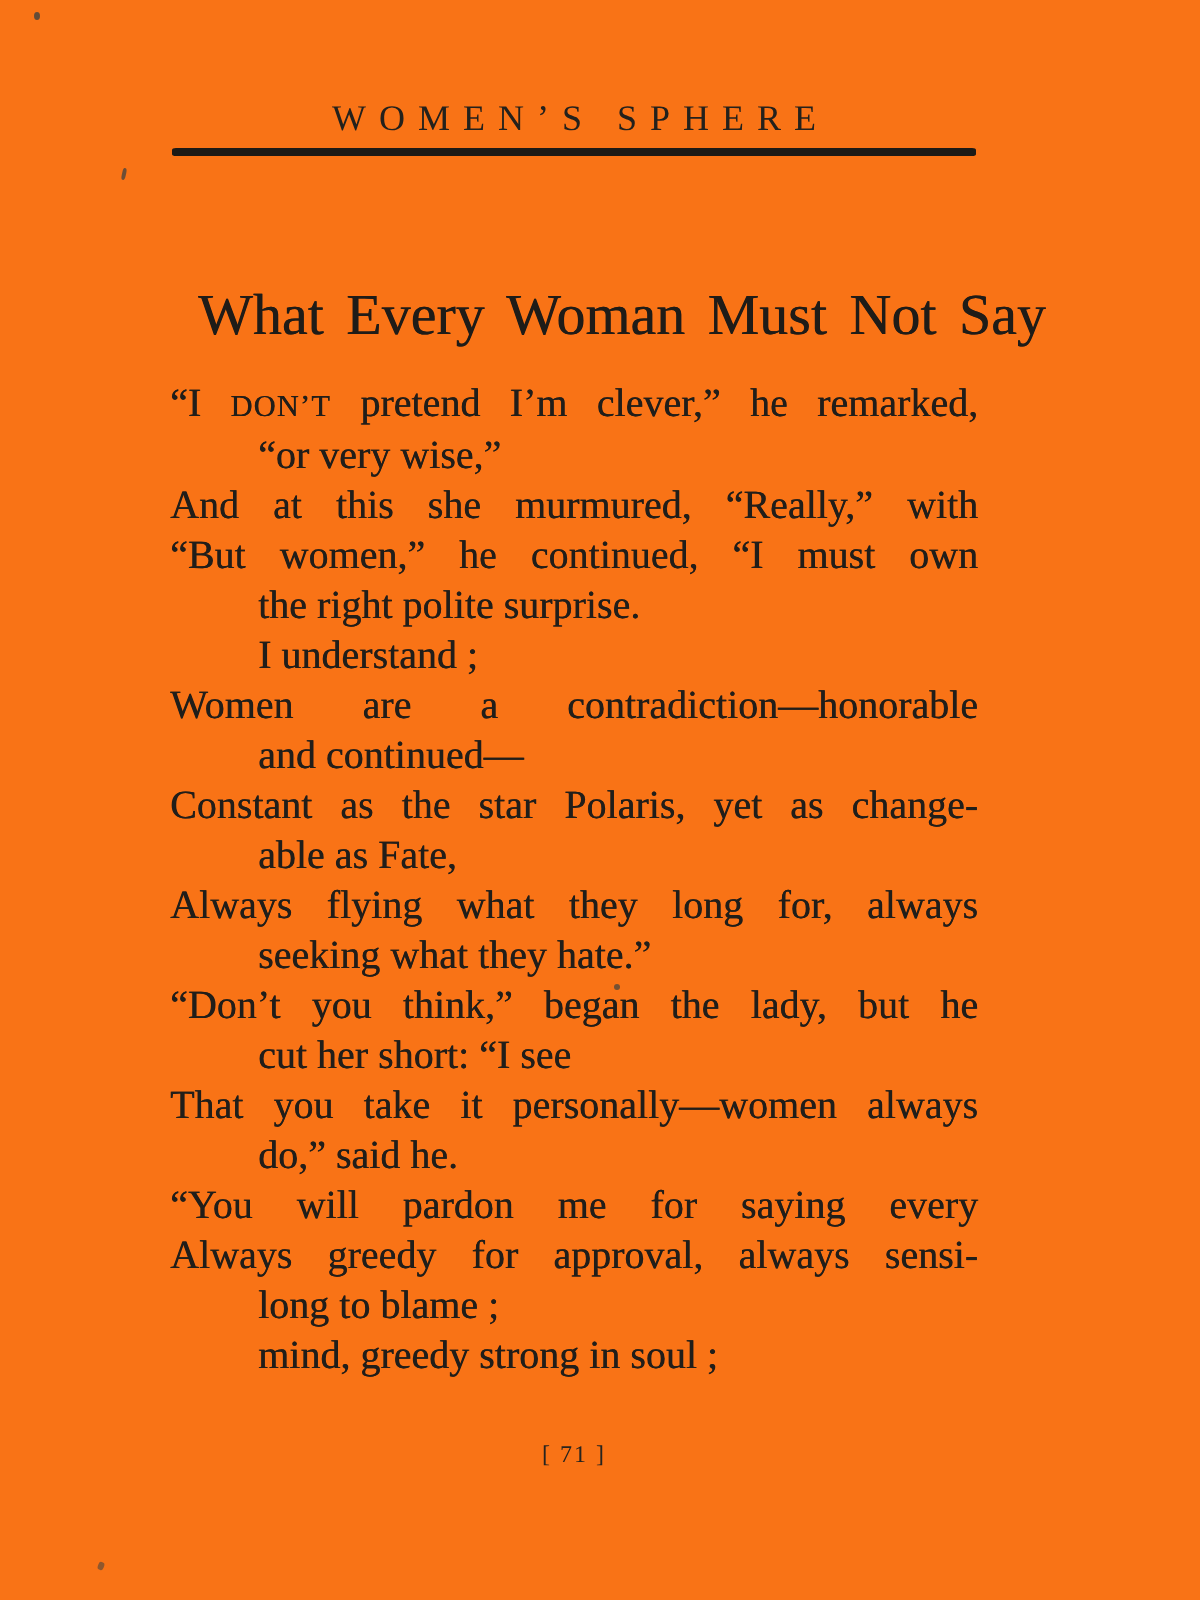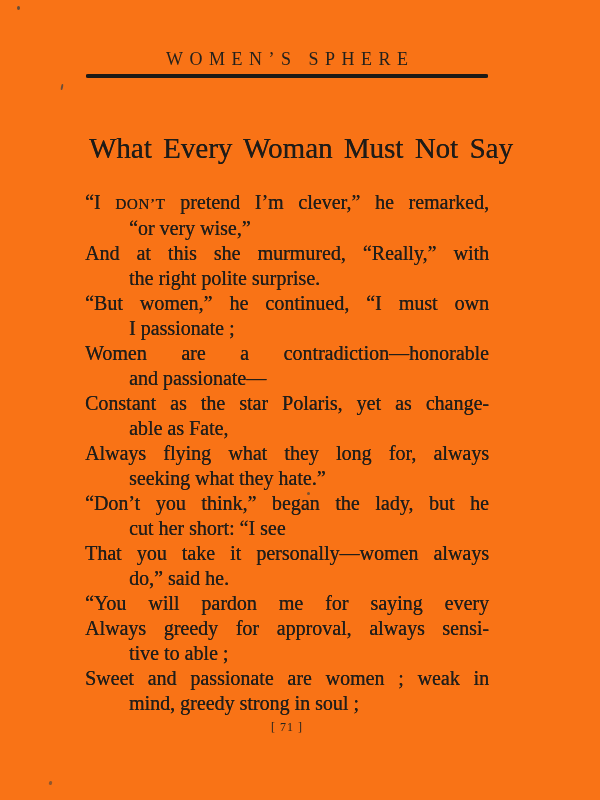--- a/index.html
+++ b/index.html
@@ -29,21 +29,21 @@
   }
   .rule{
     position:absolute;
     top:74px;left:86px;width:402px;height:4px;
     background:#1d1a16;
     border-radius:2px/1px;
   }
   .title{
     position:absolute;
     top:130px;left:87px;width:402px;
-    margin:2px;
+    margin:12px;
     font-size:29px;
     font-weight:normal;
     word-spacing:4px;
     white-space:nowrap;
     color:#1f1c18;
     text-shadow:0.25px 0 0 currentColor;
   }
   .poem{
     position:absolute;
     top:190px;left:85px;width:404px;
@@ -87,34 +87,33 @@
   <div class="runhead">WOMEN’S SPHERE</div>
 
   <div class="rule"></div>
 
   <h1 class="title">What Every Woman Must Not Say</h1>
 
   <div class="poem">
       <div class="line justify">“I <span class="sc">DON’T</span> pretend I’m clever,” he remarked,</div>
       <div class="line indent">“or very wise,”</div>
       <div class="line justify">And at this she murmured, “Really,” with</div>
+      <div class="line justify">“But women,” he continued, “I must own</div>
       <div class="line indent">the right polite surprise.</div>
-      <div class="line justify">“But women,” he continued, “I must own</div>
-      <div class="line indent">I passionate ;</div>
+      <div class="line indent">I understand ;</div>
       <div class="line justify">Women are a contradiction—honorable</div>
-      <div class="line indent">and passionate—</div>
+      <div class="line indent">and continued—</div>
       <div class="line justify">Constant as the star Polaris, yet as change-</div>
       <div class="line indent">able as Fate,</div>
       <div class="line justify">Always flying what they long for, always</div>
       <div class="line indent">seeking what they hate.”</div>
       <div class="line justify">“Don’t you think,” began the lady, but he</div>
       <div class="line indent">cut her short: “I see</div>
       <div class="line justify">That you take it personally—women always</div>
       <div class="line indent">do,” said he.</div>
       <div class="line justify">“You will pardon me for saying every</div>
       <div class="line justify">Always greedy for approval, always sensi-</div>
-      <div class="line indent">tive to able ;</div>
-      <div class="line justify">Sweet and passionate are women ; weak in</div>
+      <div class="line indent">long to blame ;</div>
       <div class="line indent">mind, greedy strong in soul ;</div>
     </div>
 
   <div class="folio">[ 71 ]</div>
 </div>
 
 </body></html>

